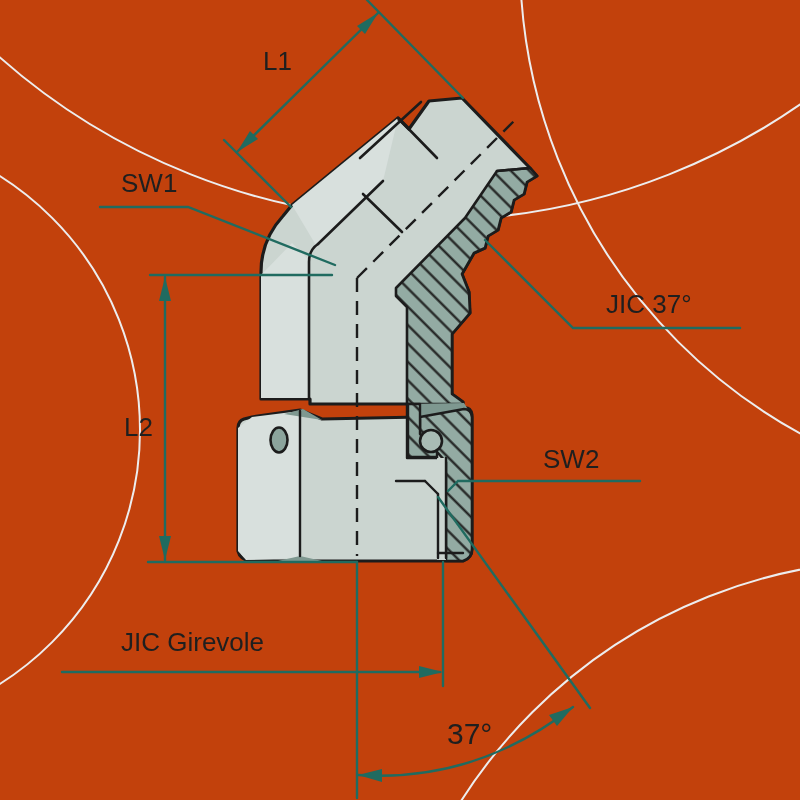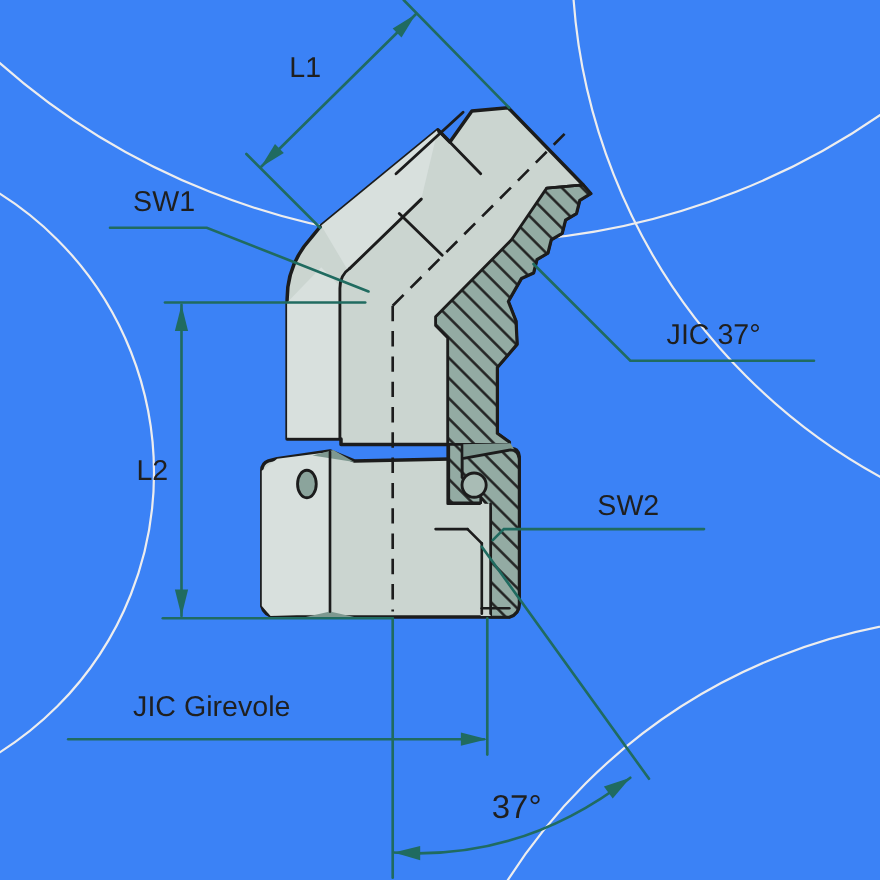--- a/index.html
+++ b/index.html
@@ -1,16 +1,16 @@
 <!DOCTYPE html>
 <html><head>
 <meta charset="utf-8">
 <style>
   html,body{margin:0;padding:0;background:#ffffff;}
-  .stage{width:800px;height:800px;position:relative;background:#3b82f6;overflow:hidden;
+  .stage{width:800px;height:800px;position:relative;background:#c2410c;overflow:hidden;
          font-family:"Liberation Sans", sans-serif;}
   svg{display:block;}
   text.lbl{font-family:"Liberation Sans", sans-serif;font-size:26px;fill:#1f1f1f;}
   text.lbl-big{font-family:"Liberation Sans", sans-serif;font-size:30px;fill:#1f1f1f;}
 </style>
 </head>
 <body>
 
 <div class="stage">
 <svg width="800" height="800" viewBox="0 0 800 800">

